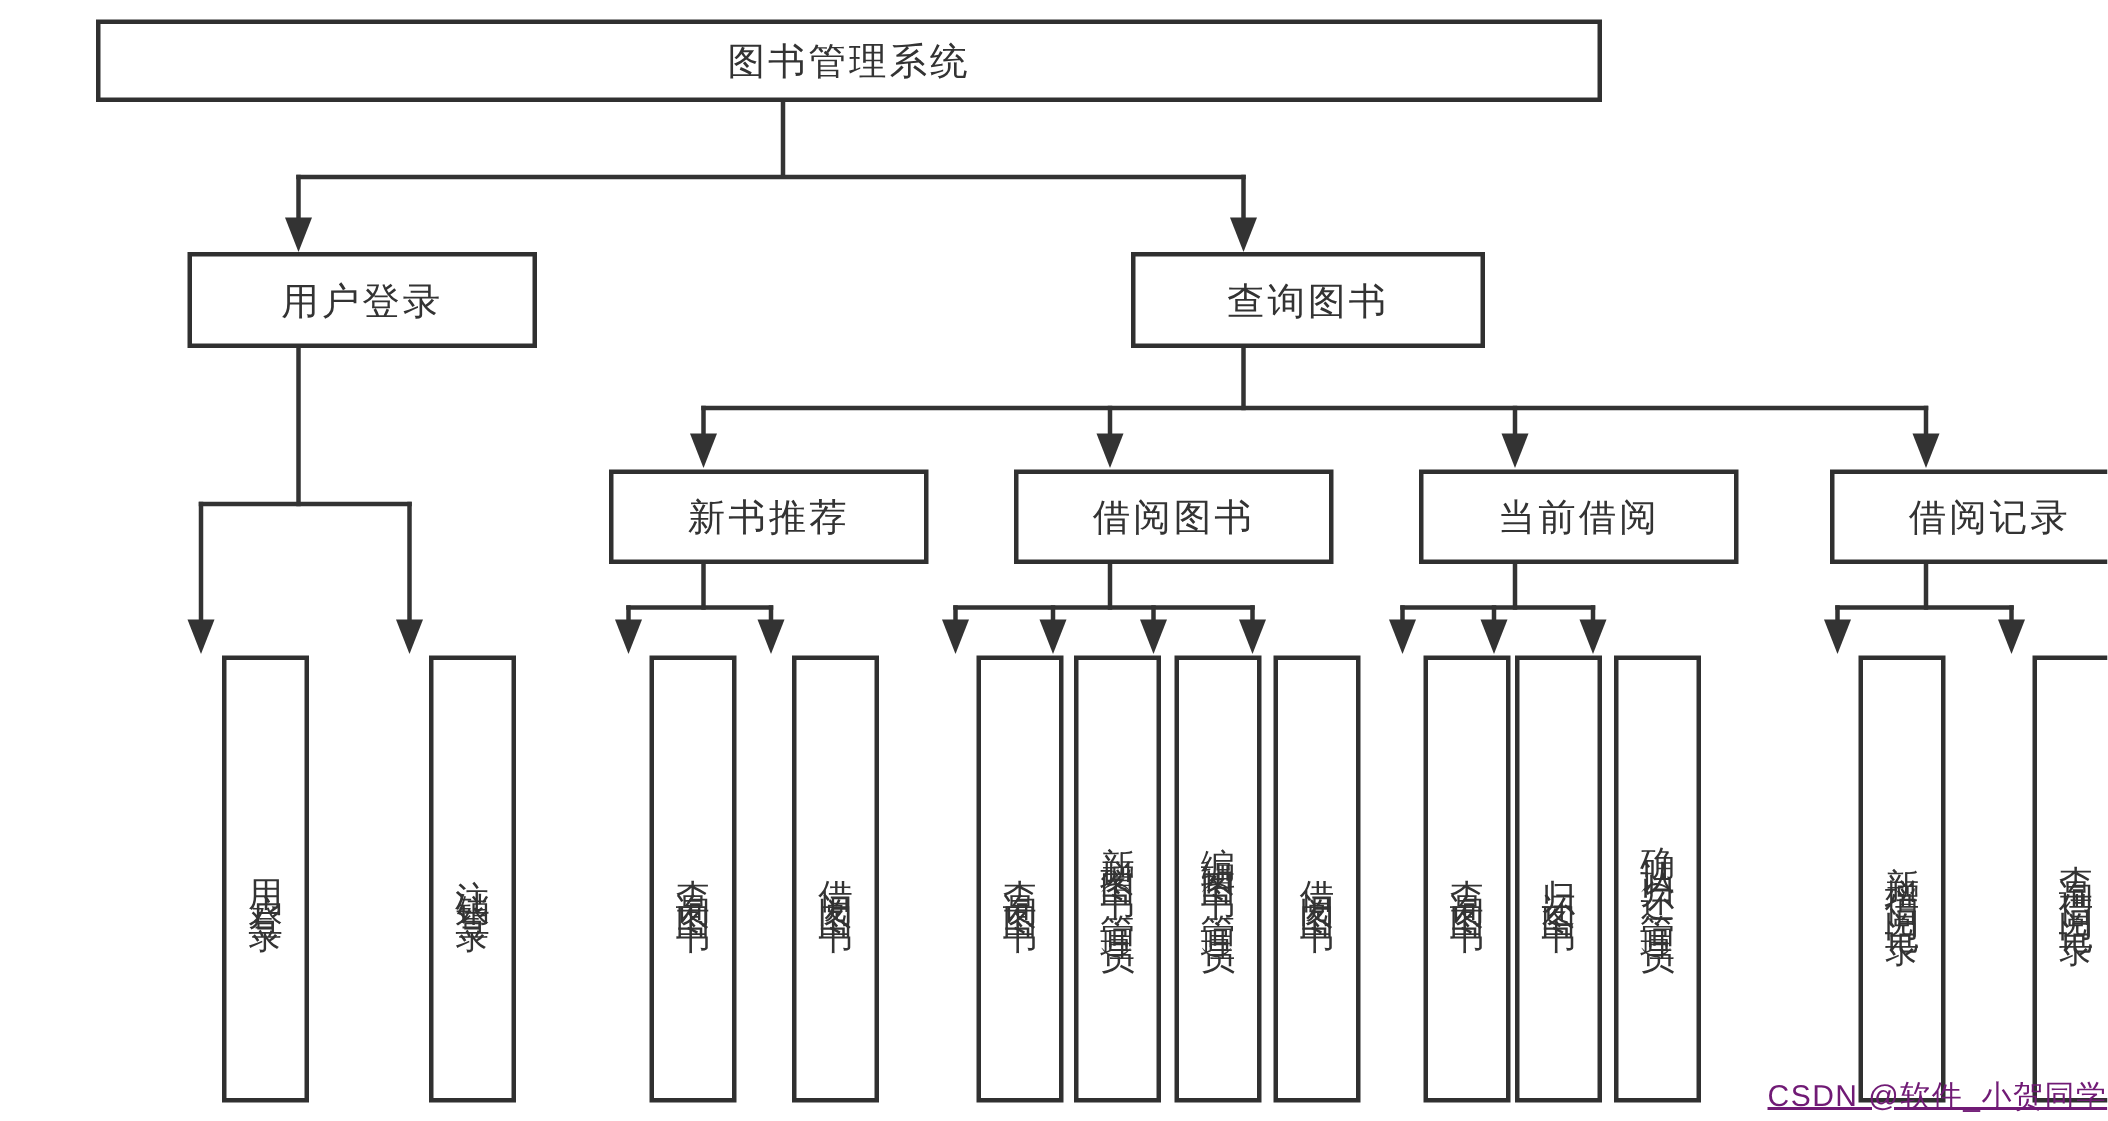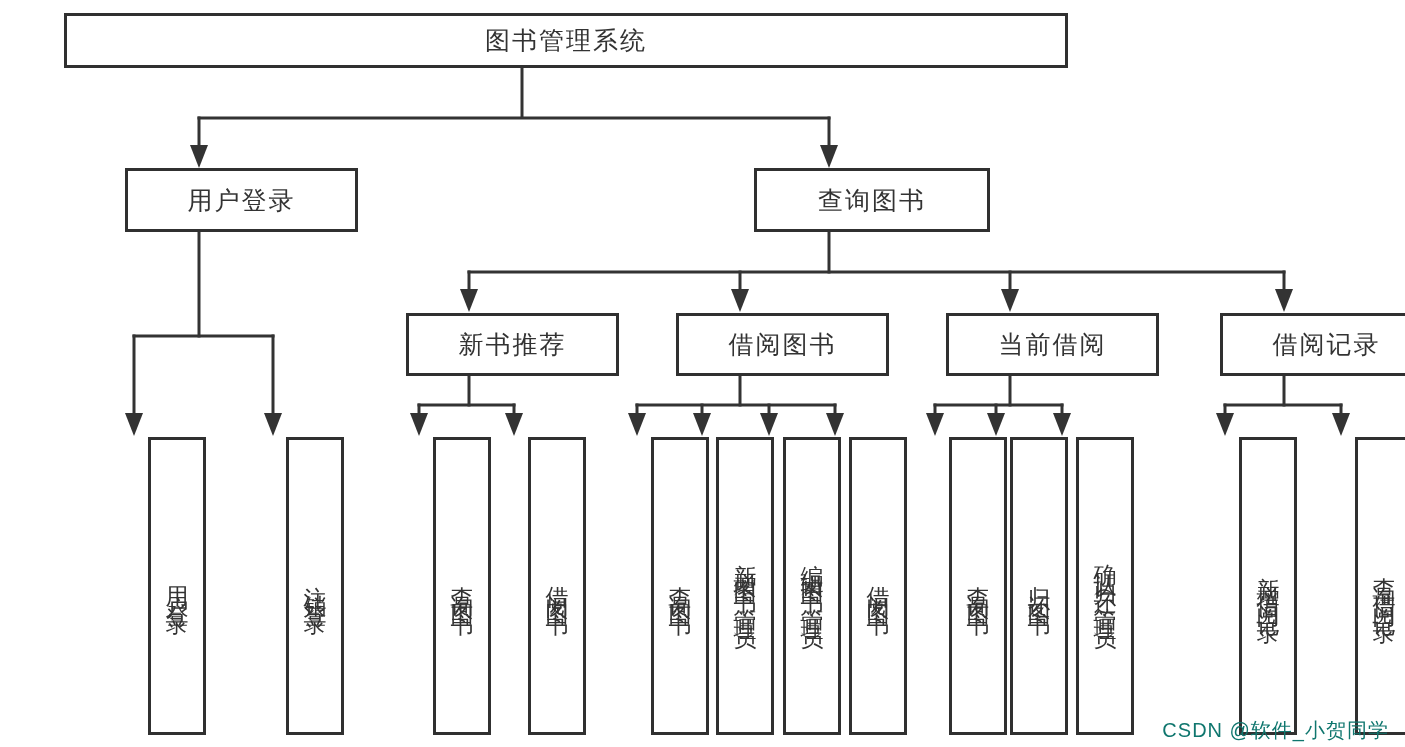--- a/index.html
+++ b/index.html
@@ -41,26 +41,27 @@
   .lvl3  {top:313px; height:57px; width:207px;text-align:right;}
   .l3-0{left:363px;} .l3-1{left:633px;} .l3-2{left:903px;} .l3-3{left:1177px;}
   .leaf  {top:437px; height:292px; width:52px;}
   .lfA1{left:105px;} .lfA2{left:243px;}
   .lfB1{left:390px;} .lfB2{left:485px;}
   .lfC1{left:608px;} .lfC2{left:673px;} .lfC3{left:740px;} .lfC4{left:806px;}
   .lfD1{left:906px;} .lfD2{left:967px;} .lfD3{left:1033px;}
   .lfE1{left:1196px;} .lfE2{left:1312px;}
   #watermark{
     position:absolute;
-    right:16px;top:717px;
+    right:0;top:717px;
     z-index:3;
-    color:#0f766e;
+    color:#701a75;
     font-size:20px;
     letter-spacing:1px;
     white-space:nowrap;
+    text-decoration:underline;
   }
   line{stroke:#333333;stroke-width:3;}
   polygon{fill:#333333;}
 </style>
 </head>
 <body>
 
 <div id="stage">
 
   <svg id="connectors" width="1405" height="747" viewBox="0 0 1405 747">

